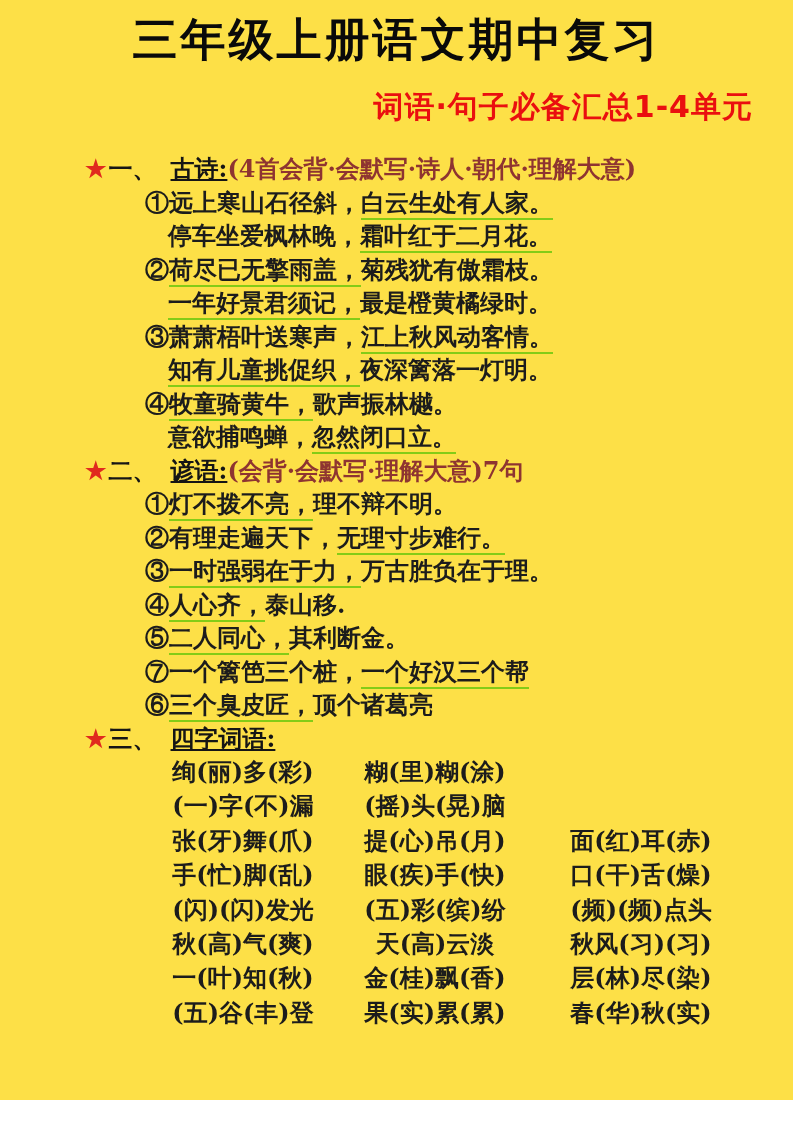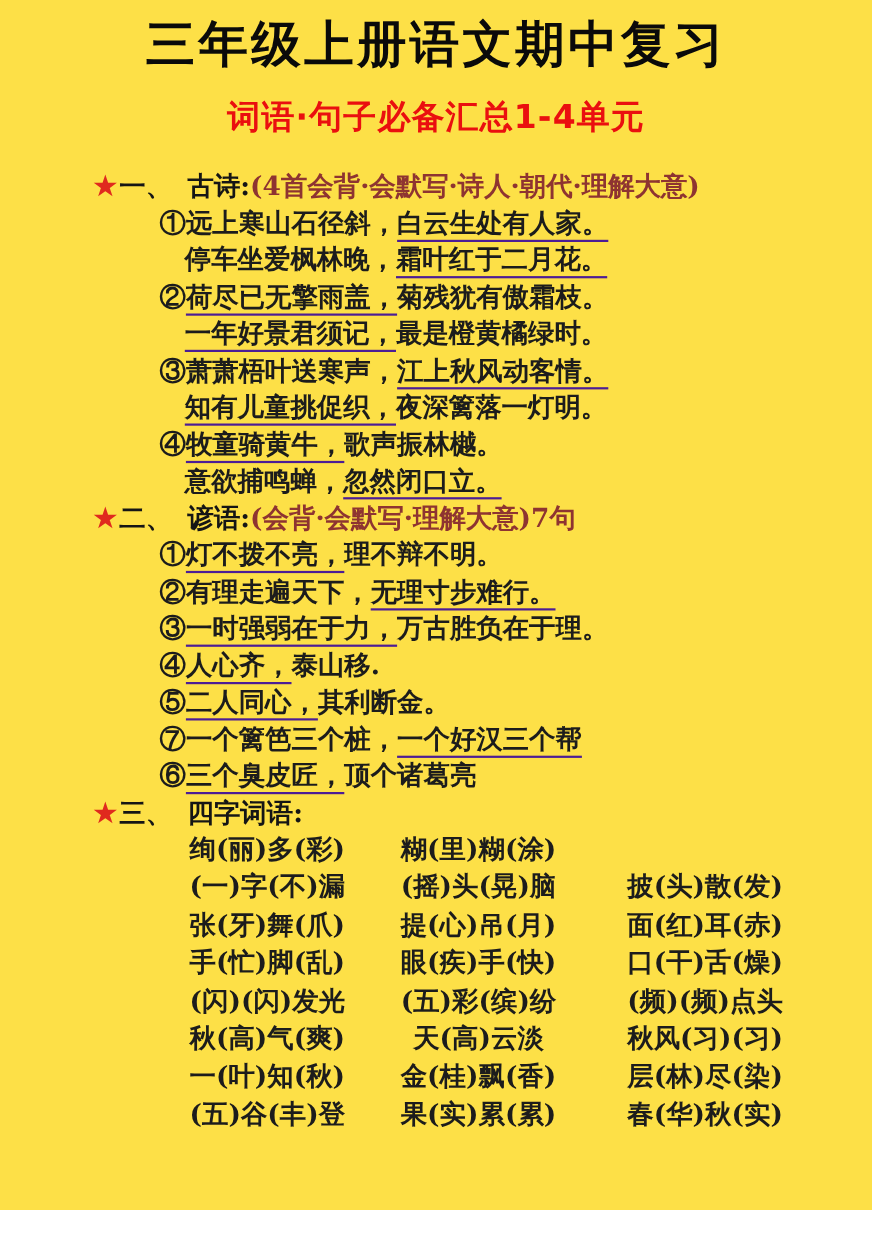--- a/index.html
+++ b/index.html
@@ -25,21 +25,21 @@
     font-family: "DejaVu Sans", "Liberation Sans", sans-serif;
     font-weight: 900;
     font-size: 45px;
     line-height: 52px;
     letter-spacing: 3px;
     color: #0a0a0a;
     margin-left: -45px; 
   }
   .doc-subtitle {
     margin: 24px 0 0 -45px;
-    text-align: center;
+    text-align: right;
     font-family: "DejaVu Sans", "Liberation Sans", sans-serif;
     font-weight: 900;
     font-size: 30px;
     line-height: 34px;
     letter-spacing: 1px;
     color: #ea0f0f;
   }
   .content {
     margin-top: 28px;
     font-size: 24px;
@@ -53,36 +53,37 @@
     color: #e02a1e;
     font-size: 24px;
     margin-right: 2px;
   }
   .sec-num {
     color: #151515;
     margin-right: 14px;
   }
   .sec-title {
     color: #151515;
+    text-decoration: underline;
   }
   .sec-note, .sec-count {
     color: #8e3431;
   }
   .sec-body {
     margin-left: 60px;
   }
   .line {
     line-height: 33.5px;
     white-space: nowrap;
   }
   .line.indent-1 {
     padding-left: 23px;
   }
   .seg-u {
-    border-bottom: 2px solid #4c1d95;
+    border-bottom: 2px solid #84cc16;
     padding-bottom: 1px;
   }
   .word-grid {
     margin-left: 60px;
   }
   .word-row {
     display: grid;
     grid-template-columns: 196px 188px auto;
     line-height: 34.4px;
     white-space: nowrap;
@@ -135,21 +136,20 @@
         <span class="star">★</span><span class="sec-num">三、</span><span class="sec-title">四字词语:</span>
       </div>
       <div class="word-grid">
           <div class="word-row">
             <span class="word-cell">绚(丽)多(彩)</span>
             <span class="word-cell">糊(里)糊(涂)</span>
           </div>
           <div class="word-row">
             <span class="word-cell">(一)字(不)漏</span>
             <span class="word-cell">(摇)头(晃)脑</span>
-            <span class="word-cell">披(头)散(发)</span>
           </div>
           <div class="word-row">
             <span class="word-cell">张(牙)舞(爪)</span>
             <span class="word-cell">提(心)吊(月)</span>
             <span class="word-cell">面(红)耳(赤)</span>
           </div>
           <div class="word-row">
             <span class="word-cell">手(忙)脚(乱)</span>
             <span class="word-cell">眼(疾)手(快)</span>
             <span class="word-cell">口(干)舌(燥)</span>

